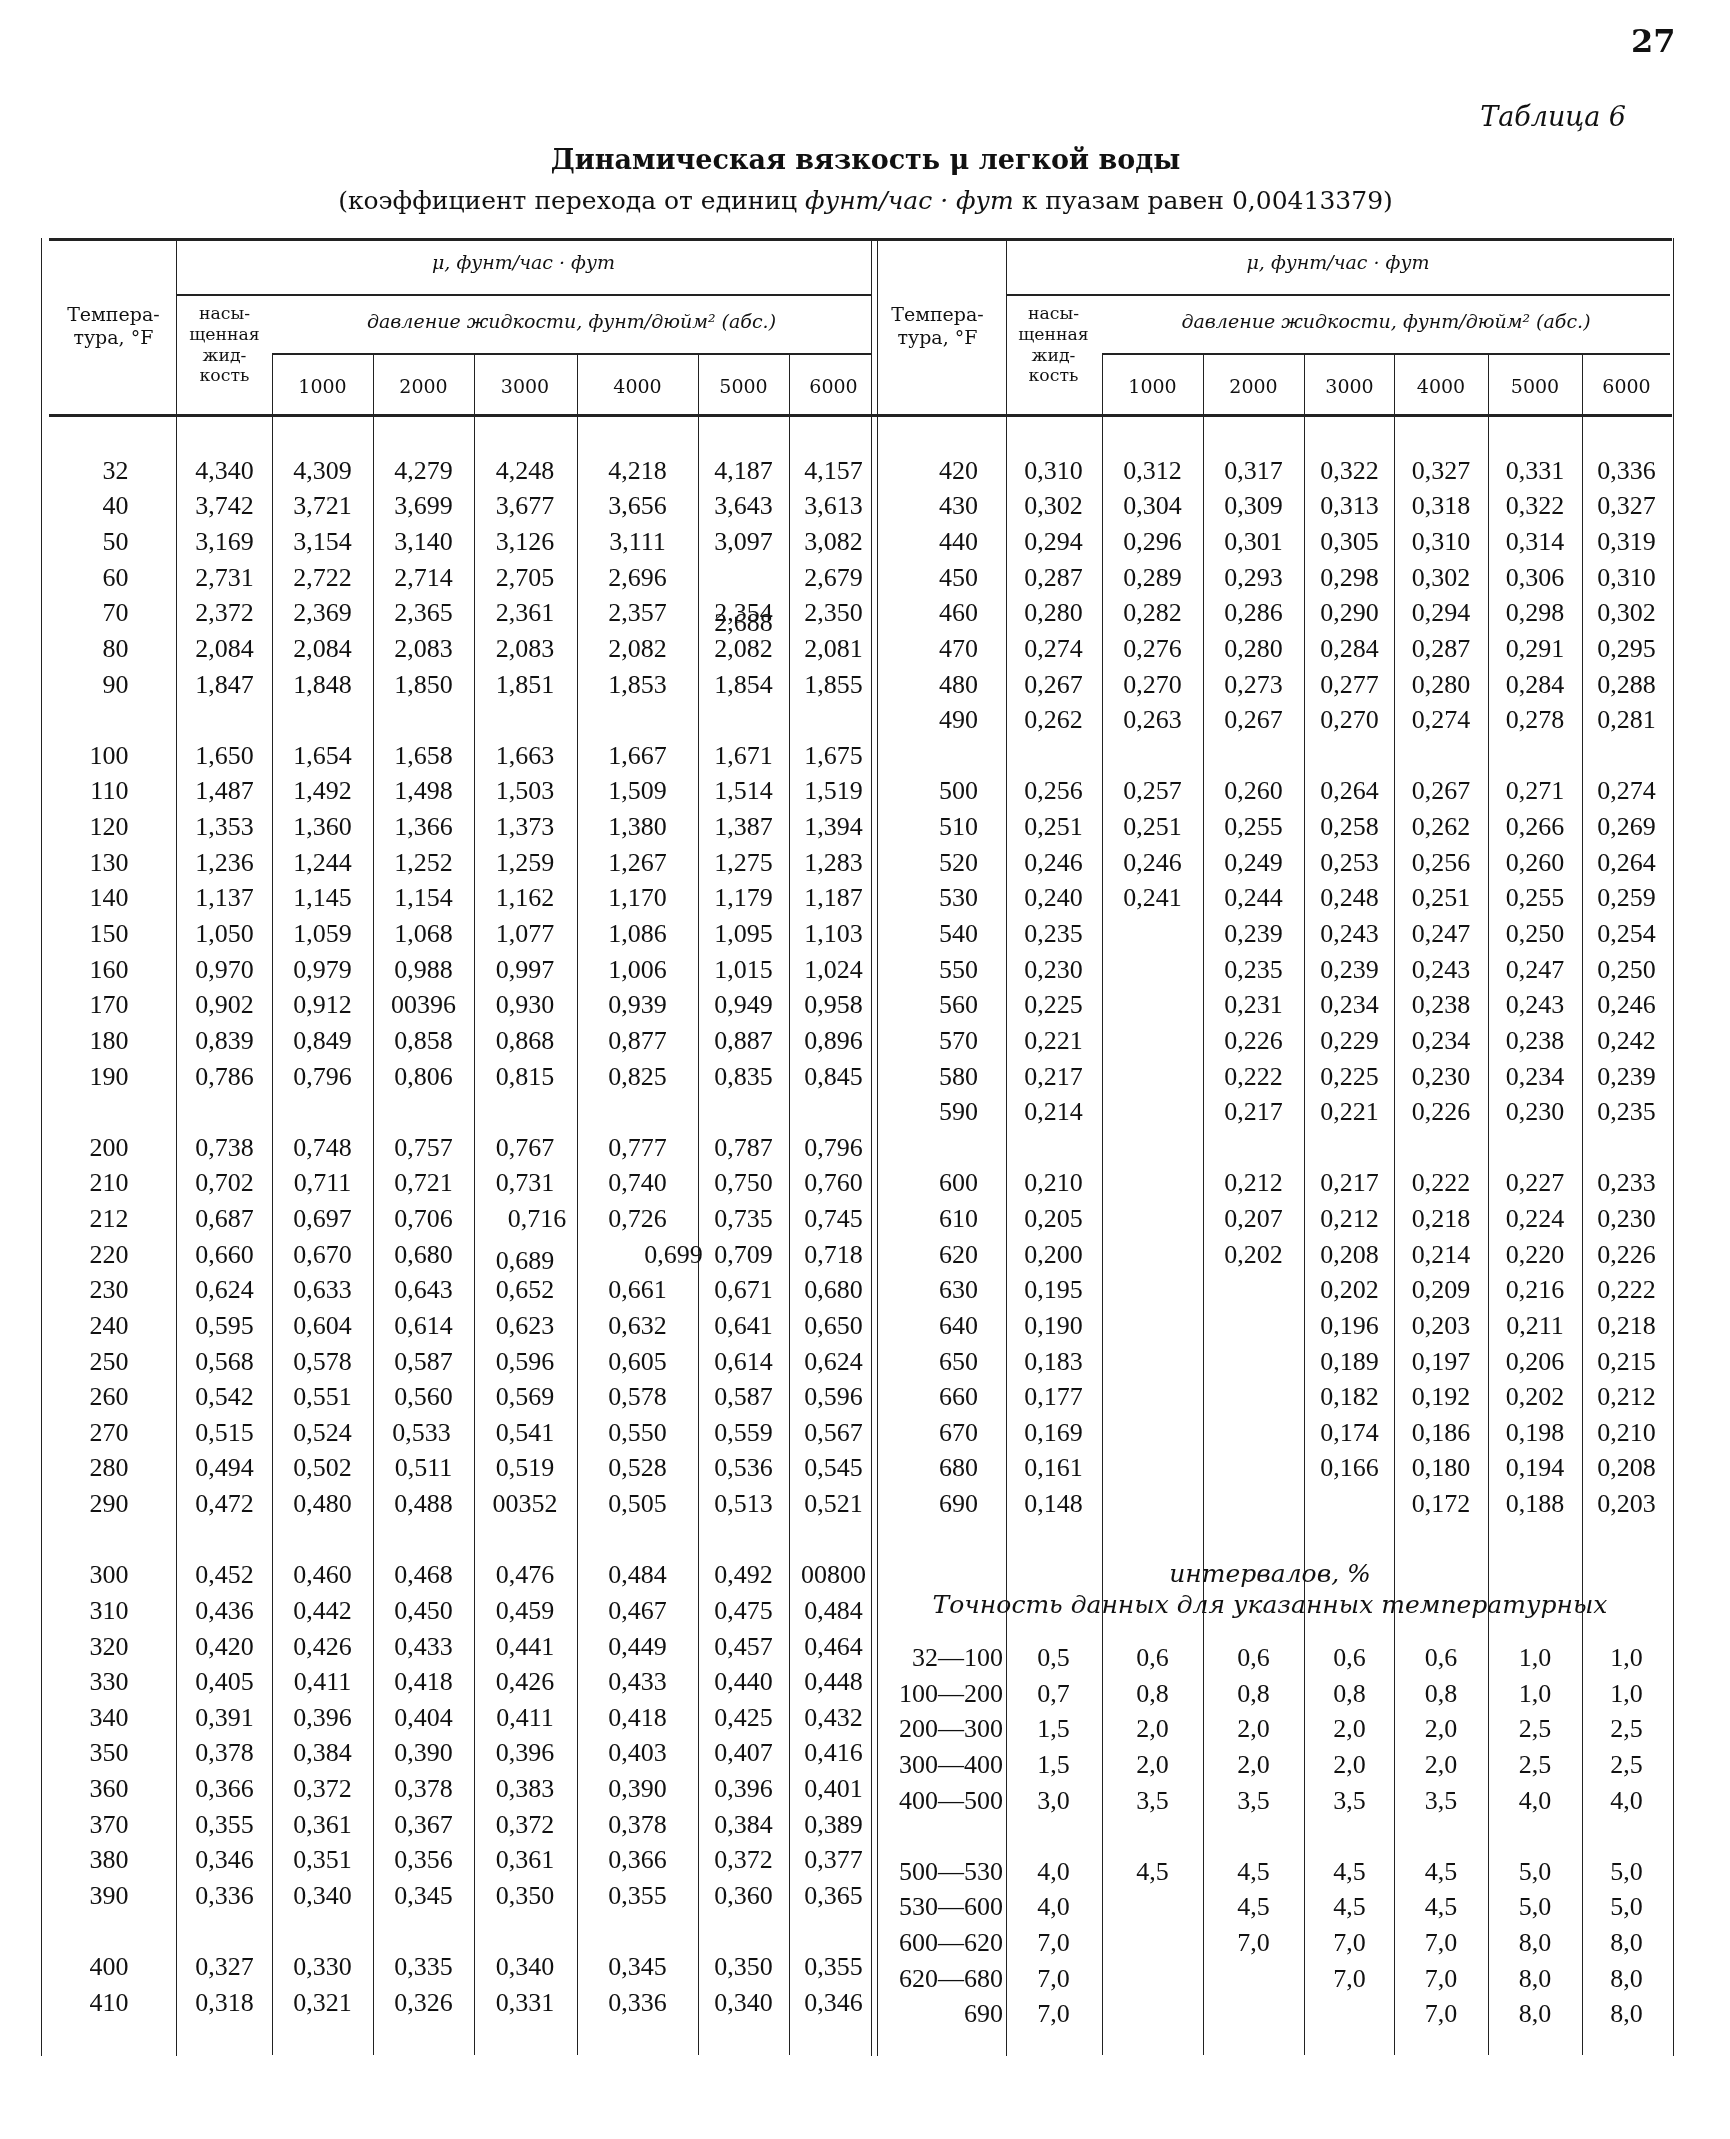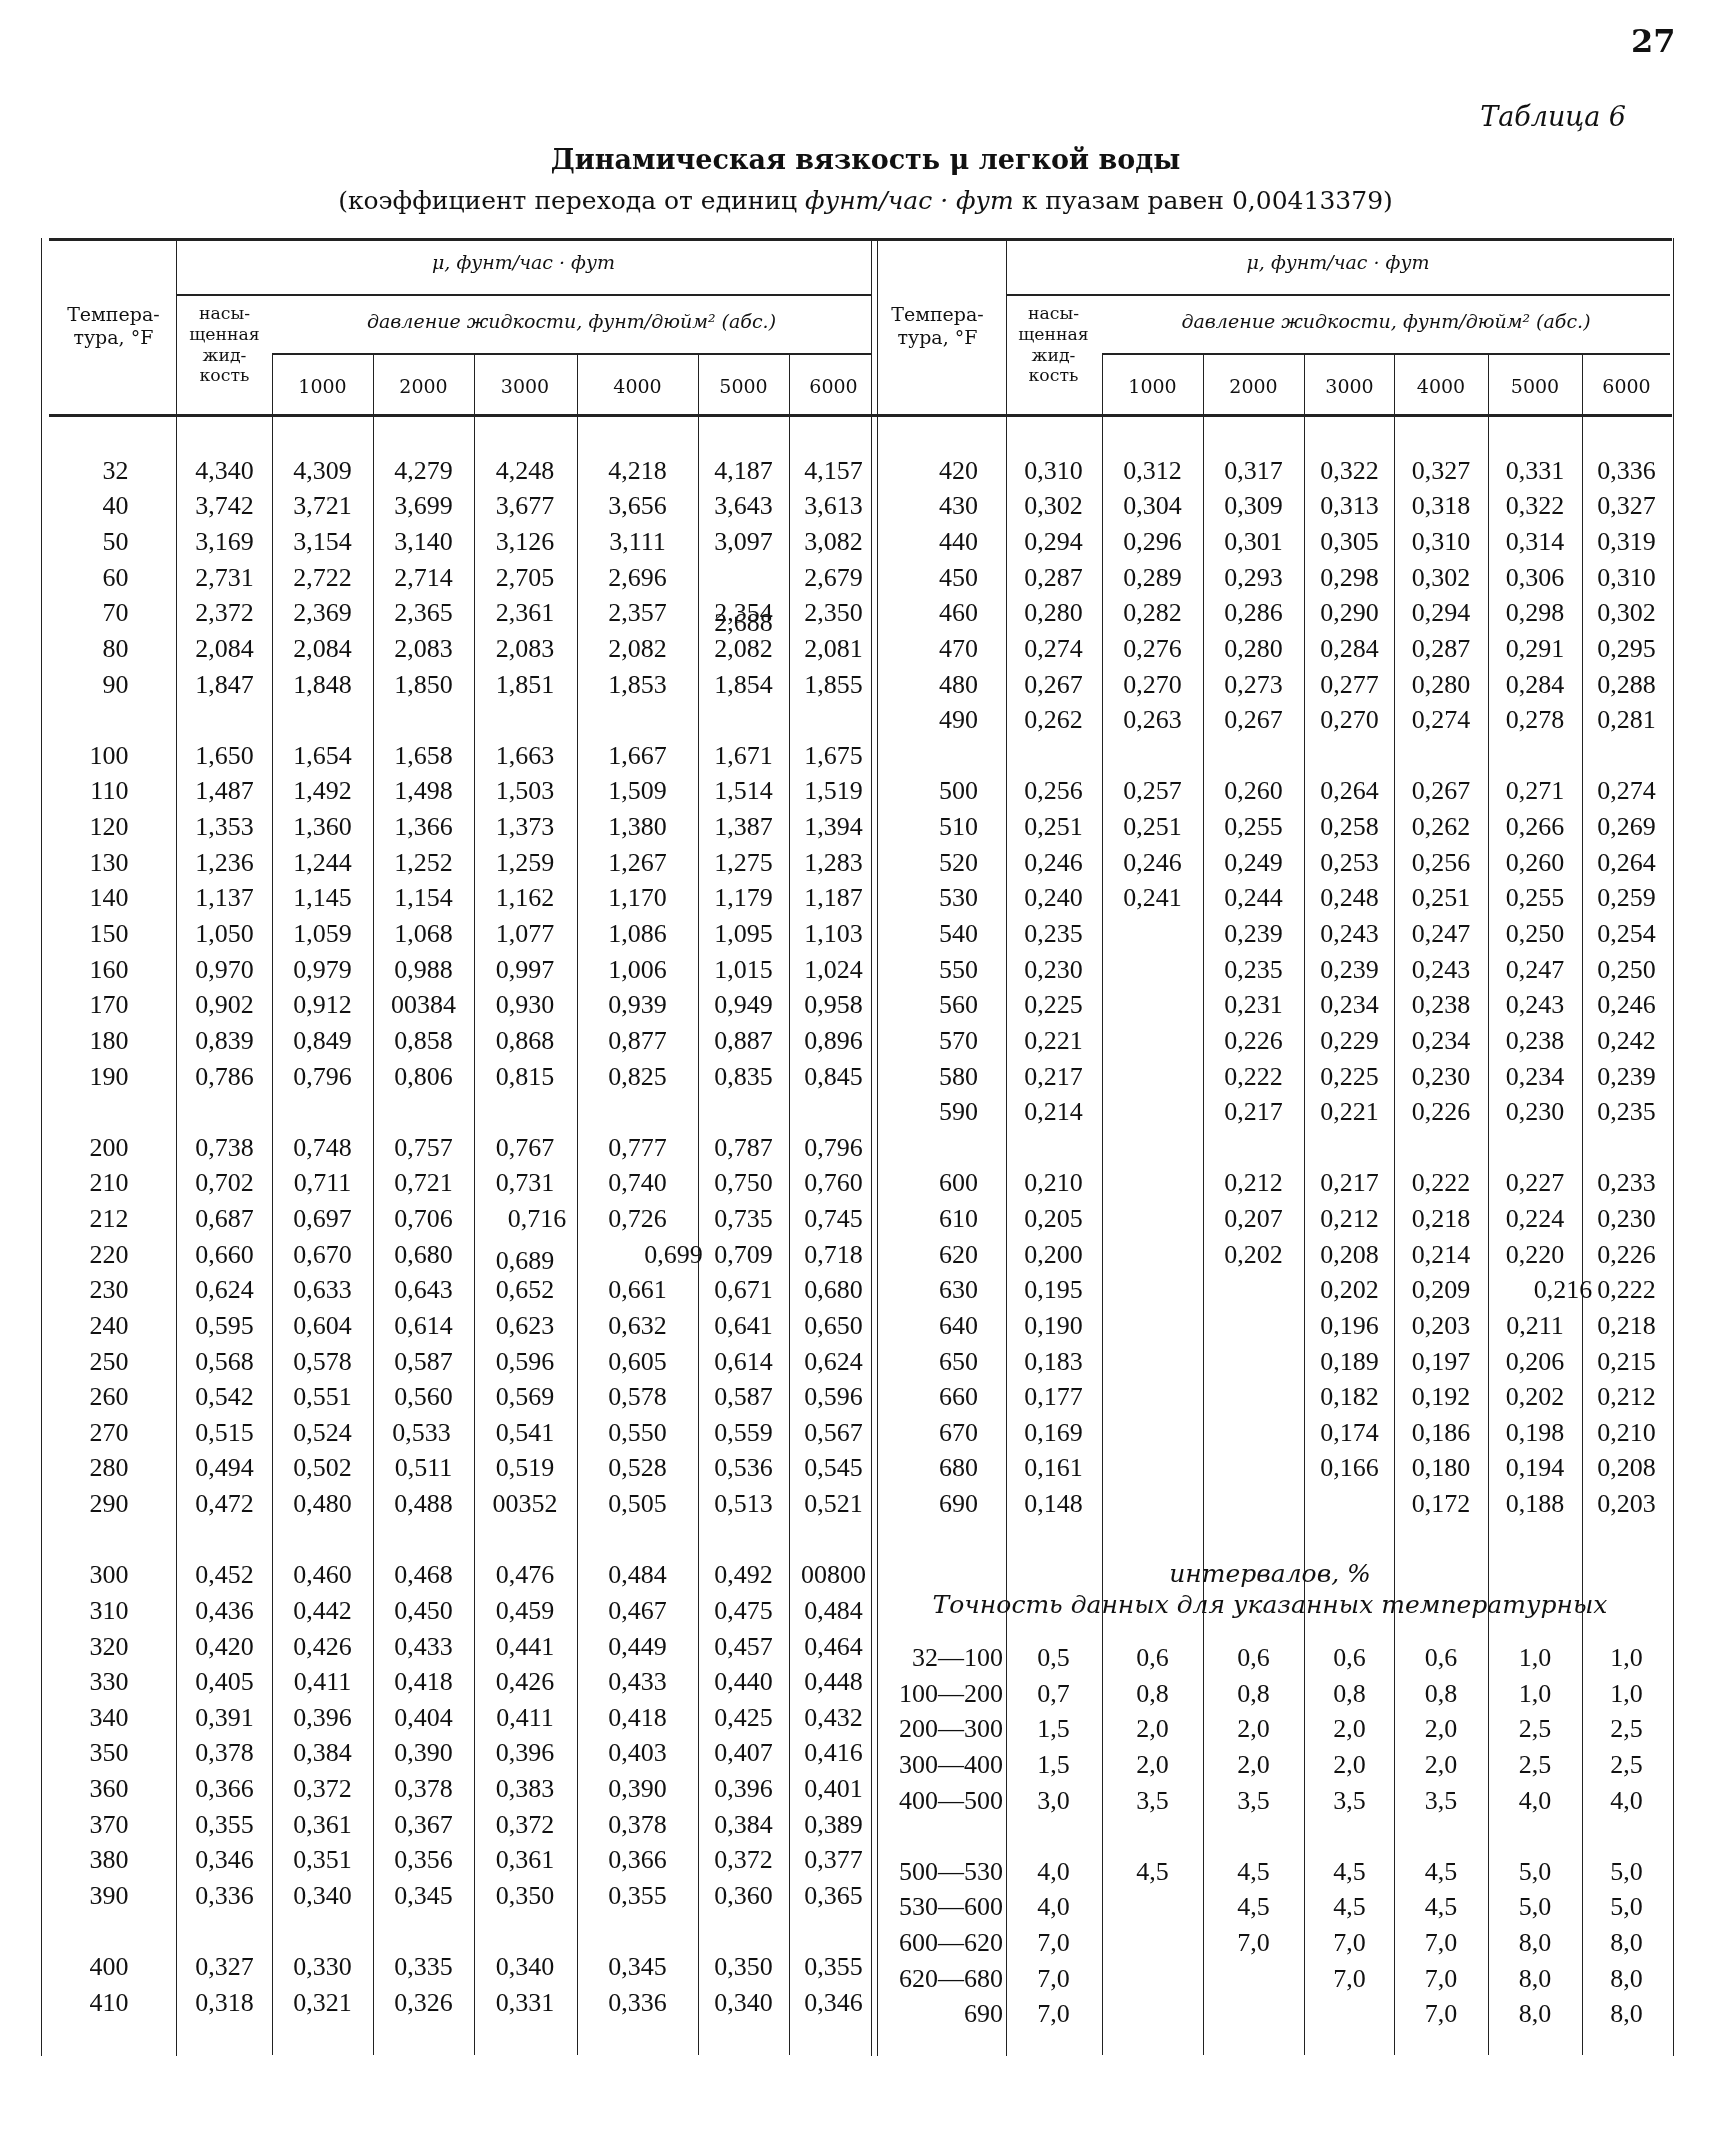--- a/index.html
+++ b/index.html
@@ -243,21 +243,21 @@
         <div class="cell" style="left:346px; width:101px;">0,988</div>
         <div class="cell" style="left:447px; width:102px;">0,997</div>
         <div class="cell" style="left:550px; width:121px;">1,006</div>
         <div class="cell" style="left:671px; width:91px;">1,015</div>
         <div class="cell" style="left:762px; width:89px;">1,024</div>
       </div>
       <div class="row" style="left:0; top:752px; width:1646px;">
         <div class="temp" style="left:-21.6px; width:123px;">170</div>
         <div class="cell" style="left:149px; width:97px;">0,902</div>
         <div class="cell" style="left:245px; width:101px;">0,912</div>
-        <div class="cell" style="left:346px; width:101px;">00384</div>
+        <div class="cell" style="left:346px; width:101px;">00396</div>
         <div class="cell" style="left:447px; width:102px;">0,930</div>
         <div class="cell" style="left:550px; width:121px;">0,939</div>
         <div class="cell" style="left:671px; width:91px;">0,949</div>
         <div class="cell" style="left:762px; width:89px;">0,958</div>
       </div>
       <div class="row" style="left:0; top:788px; width:1646px;">
         <div class="temp" style="left:-21.6px; width:123px;">180</div>
         <div class="cell" style="left:149px; width:97px;">0,839</div>
         <div class="cell" style="left:245px; width:101px;">0,849</div>
         <div class="cell" style="left:346px; width:101px;">0,858</div>
@@ -716,21 +716,21 @@
         <div class="cell" style="left:1461px; width:94px;">0,220</div>
         <div class="cell" style="left:1555px; width:89px;">0,226</div>
       </div>
       <div class="row" style="left:0; top:1037px; width:1646px;">
         <div class="temp" style="left:828px; width:123px;">630</div>
         <div class="cell" style="left:979px; width:95px;">0,195</div>
         <div class="cell" style="left:1075px; width:101px;"></div>
         <div class="cell" style="left:1176px; width:101px;"></div>
         <div class="cell" style="left:1277px; width:91px;">0,202</div>
         <div class="cell" style="left:1367px; width:94px;">0,209</div>
-        <div class="cell" style="left:1461px; width:94px;margin-left:28px;">0,216</div>
+        <div class="cell" style="left:1461px; width:94px;">0,216</div>
         <div class="cell" style="left:1555px; width:89px;">0,222</div>
       </div>
       <div class="row" style="left:0; top:1073px; width:1646px;">
         <div class="temp" style="left:828px; width:123px;">640</div>
         <div class="cell" style="left:979px; width:95px;">0,190</div>
         <div class="cell" style="left:1075px; width:101px;"></div>
         <div class="cell" style="left:1176px; width:101px;"></div>
         <div class="cell" style="left:1277px; width:91px;">0,196</div>
         <div class="cell" style="left:1367px; width:94px;">0,203</div>
         <div class="cell" style="left:1461px; width:94px;">0,211</div>

